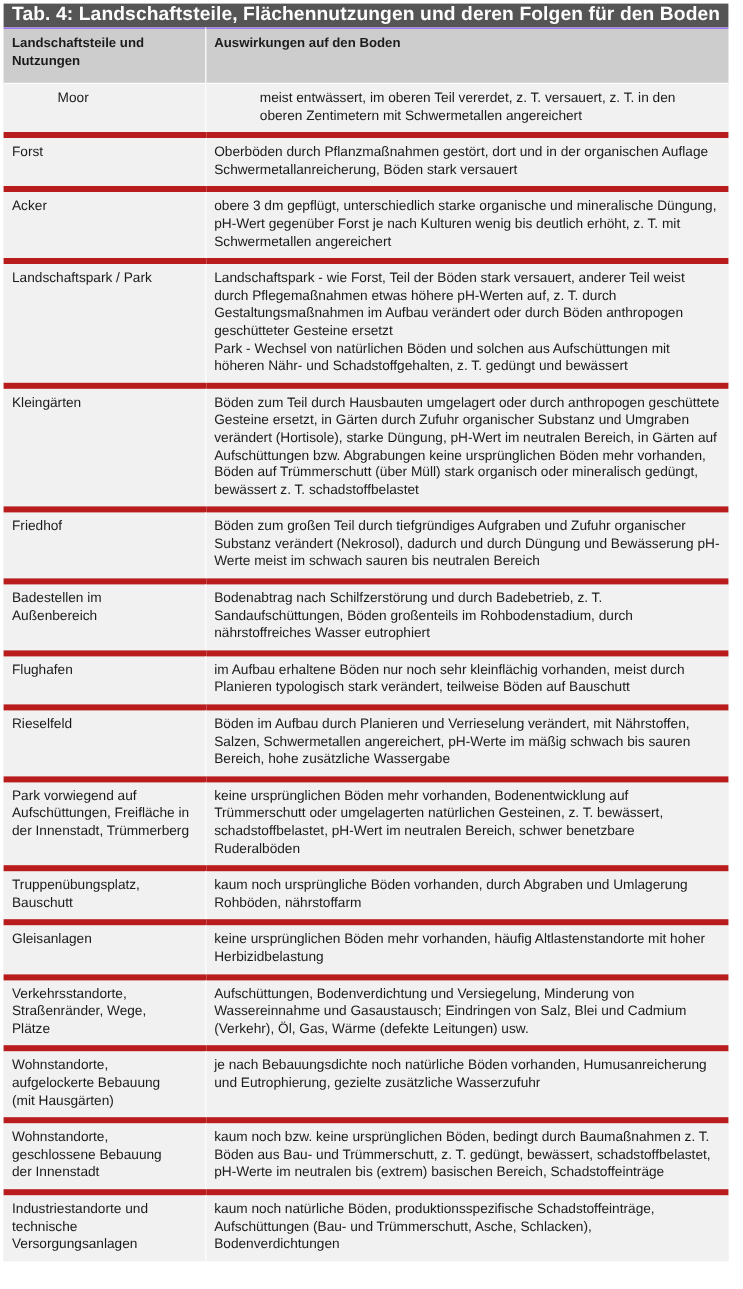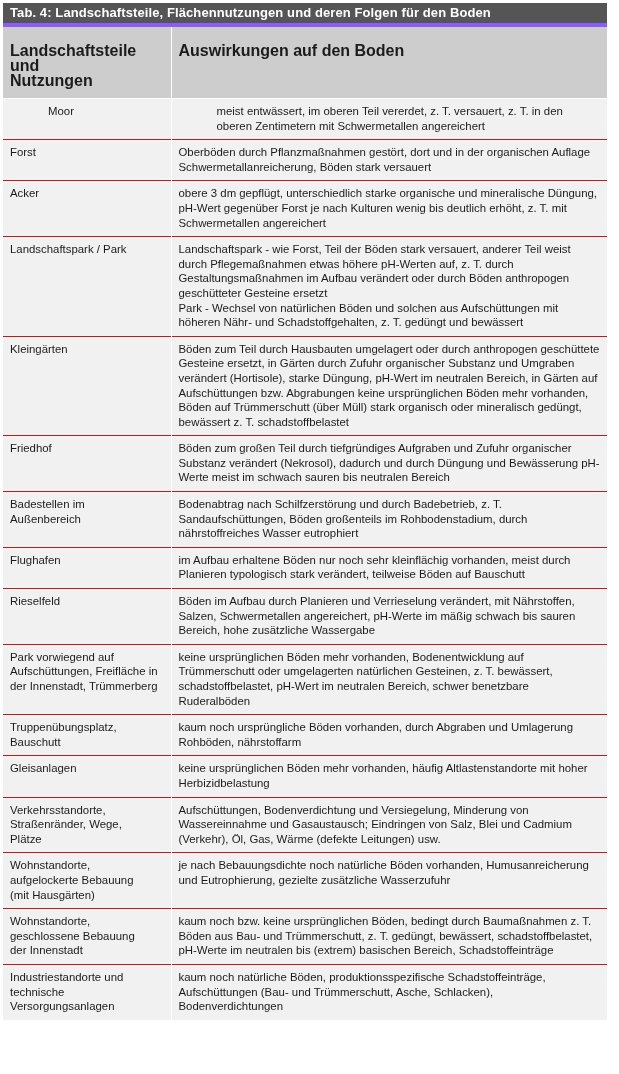--- a/index.html
+++ b/index.html
@@ -16,57 +16,57 @@
   .table-wrap {
     position: absolute;
     left: 3px;
     top: 3px;
     width: 604px;
   }
   .table-title {
     background: #555555;
     color: #ffffff;
     font-weight: bold;
-    font-size: 13px;
+    font-size: 16px;
     line-height: 15px;
     padding: 2px 0 3px 7px;
     letter-spacing: 0.1px;
     white-space: nowrap;
   }
   table.tab {
     border-collapse: collapse;
     width: 604px;
     table-layout: fixed;
     background: #f1f1f1;
   }
   table.tab col.c1 { width: 168px; }
   table.tab col.c2 { width: 436px; }
   table.tab th, table.tab td {
     vertical-align: top;
     text-align: left;
     font-size: 11.4px;
     line-height: 14.6px;
     color: #1b1b1b;
     padding: 5px 7px 6px 7px;
-    border-top: 1px solid #b91c1c;
+    border-top: 5px solid #b91c1c;
     border-right: 1px solid #ffffff;
     background: #f1f1f1;
   }
   table.tab th:last-child, table.tab td:last-child {
     border-right: none;
     margin-left: 28px;
   }
   table.tab thead th {
     background: #cdcdcd;
     font-weight: bold;
-    font-size: 16px;
+    font-size: 11px;
     line-height: 15px;
-    border-top: 4px solid #8b5cf6;
+    border-top: 1px solid #8b5cf6;
     border-right: 1px solid #ffffff;
-    padding-top: 16px;
+    padding-top: 5px;
     padding-bottom: 10px;
   }
   table.tab thead th.hcol2 {
     border-right: none;
   }
   table.tab tbody tr:first-child td {
     border-top: 1px solid #ffffff;
     padding-left: 45px;
   }
   .cell-text {

